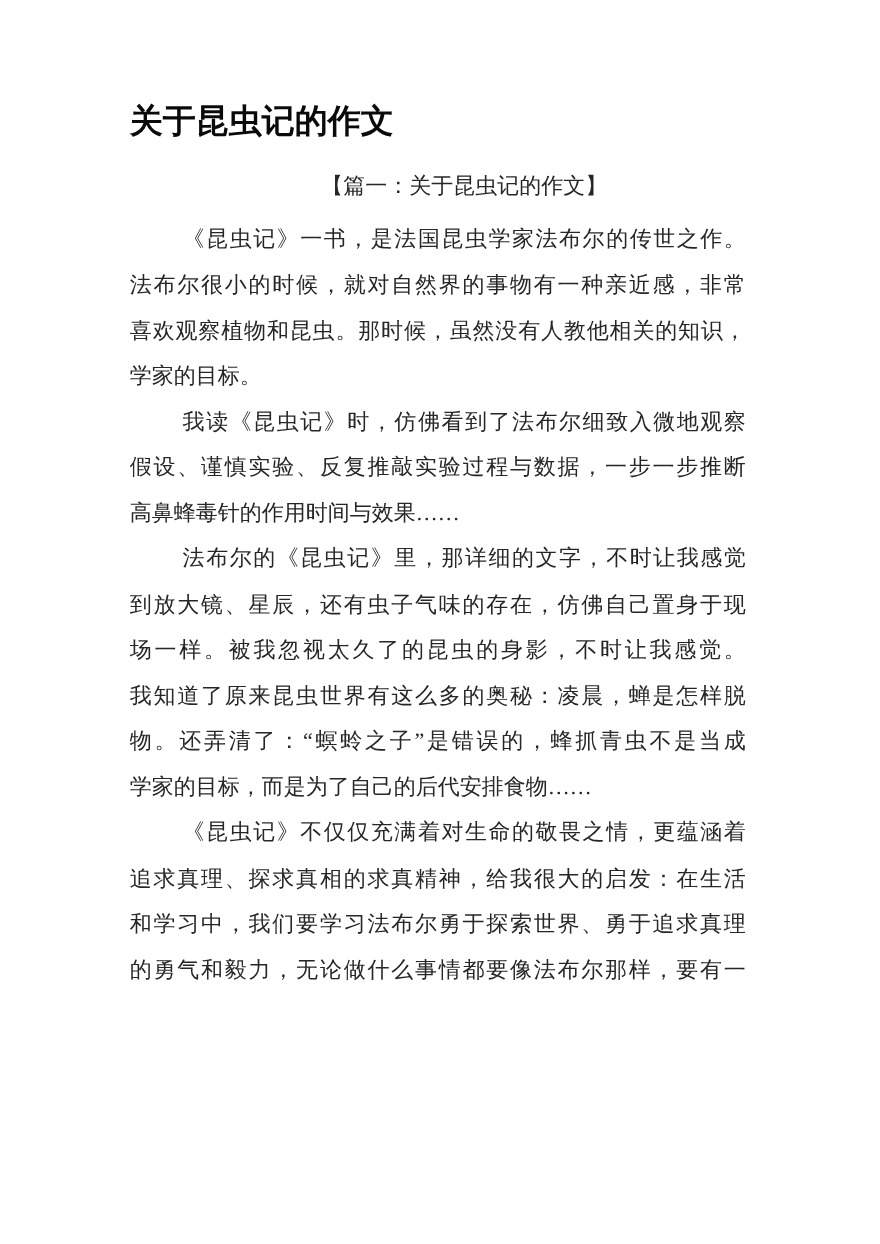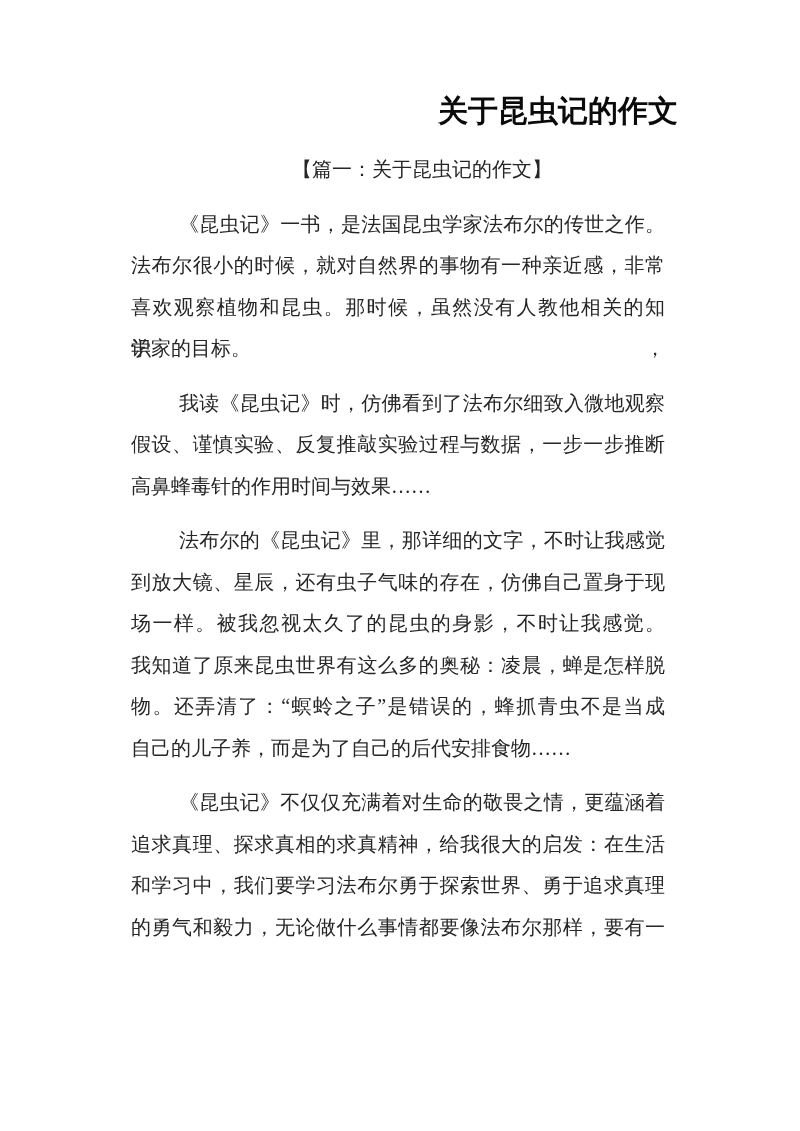--- a/index.html
+++ b/index.html
@@ -17,33 +17,33 @@
     padding: 91px 122px 0 118px;
     overflow: hidden;
     background: #ffffff;
   }
   .doc-title {
     margin: 0 0 18px 0;
     font-family: "Liberation Sans", "DejaVu Sans", sans-serif;
     font-weight: 700;
     font-size: 30px;
     line-height: 40px;
-    text-align: right;
+    text-align: left;
     color: #0a0a0a;
   }
   .section-heading {
     font-size: 20px;
     line-height: 41.5px;
     height: 41.5px;
     padding-left: 48px;
     white-space: nowrap;
     text-align: center;
   }
   .doc-body { margin-top: 7px; }
-  .para { margin: 13px; }
+  .para { margin: 0; }
   .line {
     font-size: 20px;
     height: 41.5px;
     line-height: 41.5px;
     white-space: nowrap;
     overflow: visible;
   }
   .line.fill {
     white-space: normal;
     text-align: justify;
@@ -72,21 +72,21 @@
         <div class="line indent fill">我读《昆虫记》时，仿佛看到了法布尔细致入微地观察</div>
         <div class="line fill">假设、谨慎实验、反复推敲实验过程与数据，一步一步推断</div>
         <div class="line">高鼻蜂毒针的作用时间与效果……</div>
       </div>
       <div class="para">
         <div class="line indent fill">法布尔的《昆虫记》里，那详细的文字，不时让我感觉</div>
         <div class="line fill">到放大镜、星辰，还有虫子气味的存在，仿佛自己置身于现</div>
         <div class="line fill">场一样。被我忽视太久了的昆虫的身影，不时让我感觉。</div>
         <div class="line fill">我知道了原来昆虫世界有这么多的奥秘：凌晨，蝉是怎样脱</div>
         <div class="line fill">物。还弄清了：“螟蛉之子”是错误的，蜂抓青虫不是当成</div>
-        <div class="line">自己的儿子养，而是为了自己的后代安排食物……</div>
+        <div class="line">学家的目标，而是为了自己的后代安排食物……</div>
       </div>
       <div class="para">
         <div class="line indent fill">《昆虫记》不仅仅充满着对生命的敬畏之情，更蕴涵着</div>
         <div class="line fill">追求真理、探求真相的求真精神，给我很大的启发：在生活</div>
         <div class="line fill">和学习中，我们要学习法布尔勇于探索世界、勇于追求真理</div>
         <div class="line fill">的勇气和毅力，无论做什么事情都要像法布尔那样，要有一</div>
       </div>
     </div>
 </div>
 

